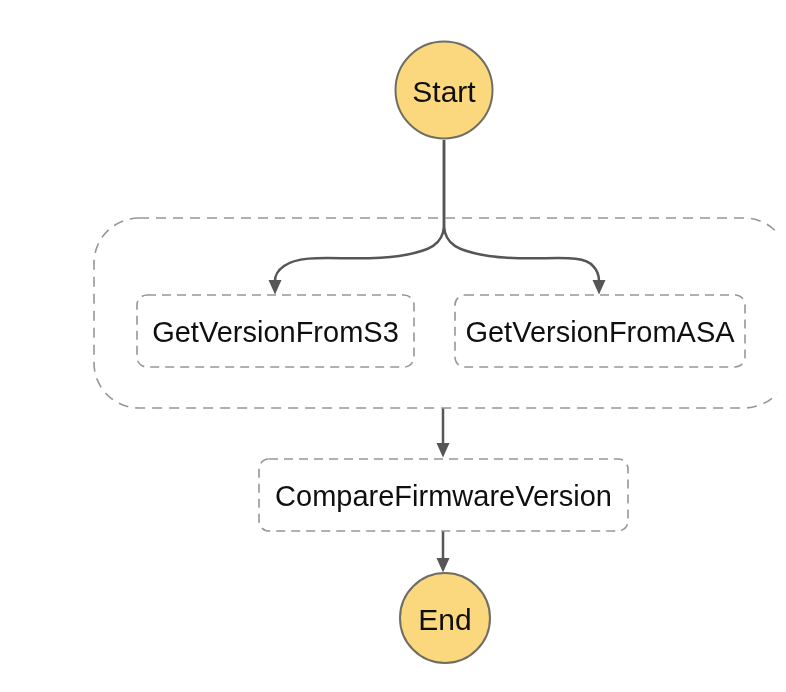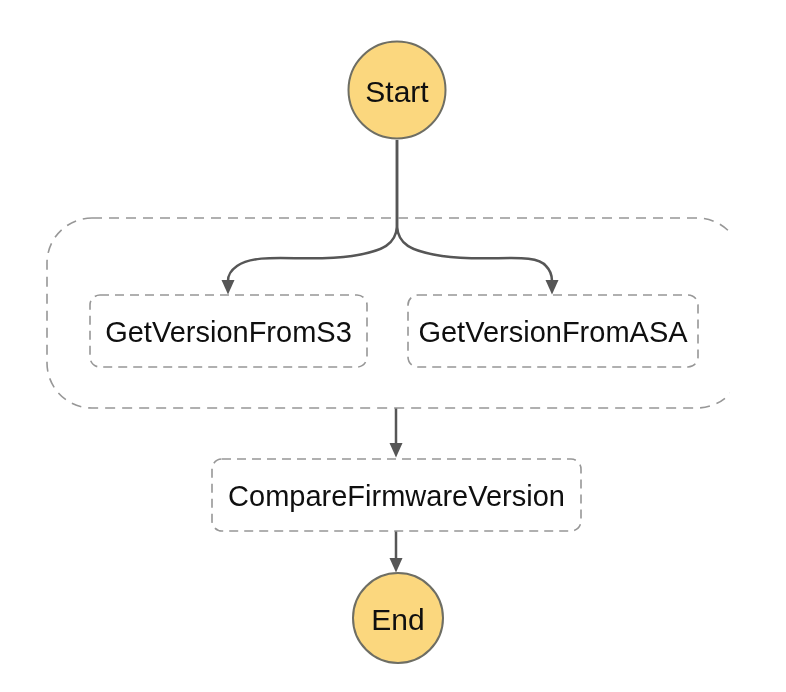--- a/index.html
+++ b/index.html
@@ -6,20 +6,21 @@
     margin: 0;
     padding: 0;
     background: #ffffff;
   }
   .canvas {
     position: relative;
     width: 730px;
     height: 692px;
     background: #ffffff;
     overflow: hidden;
+    padding-left: 47px;
   }
   svg {
     display: block;
     width: 786px;
     height: 692px;
   }
   .edge {
     fill: none;
     stroke: #565656;
     stroke-width: 2.5;

